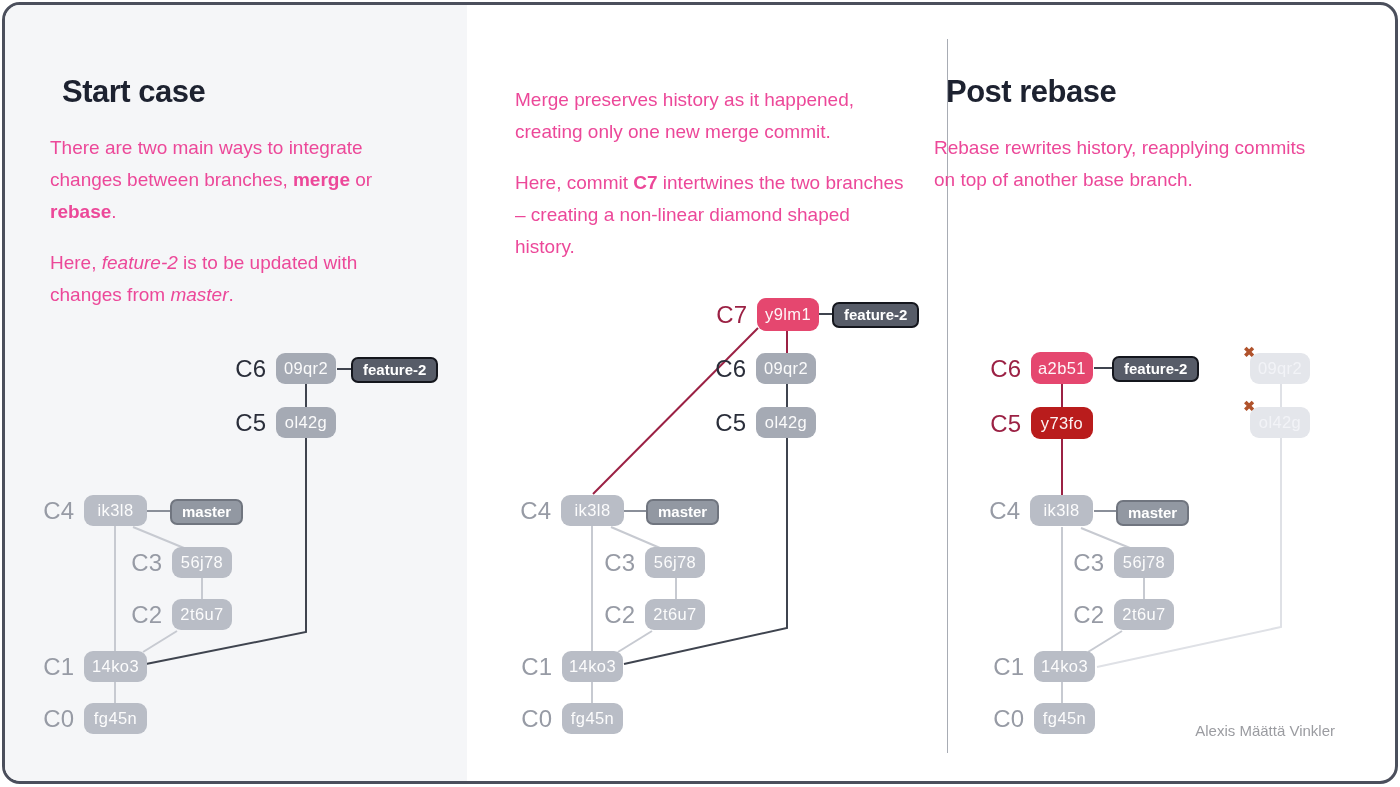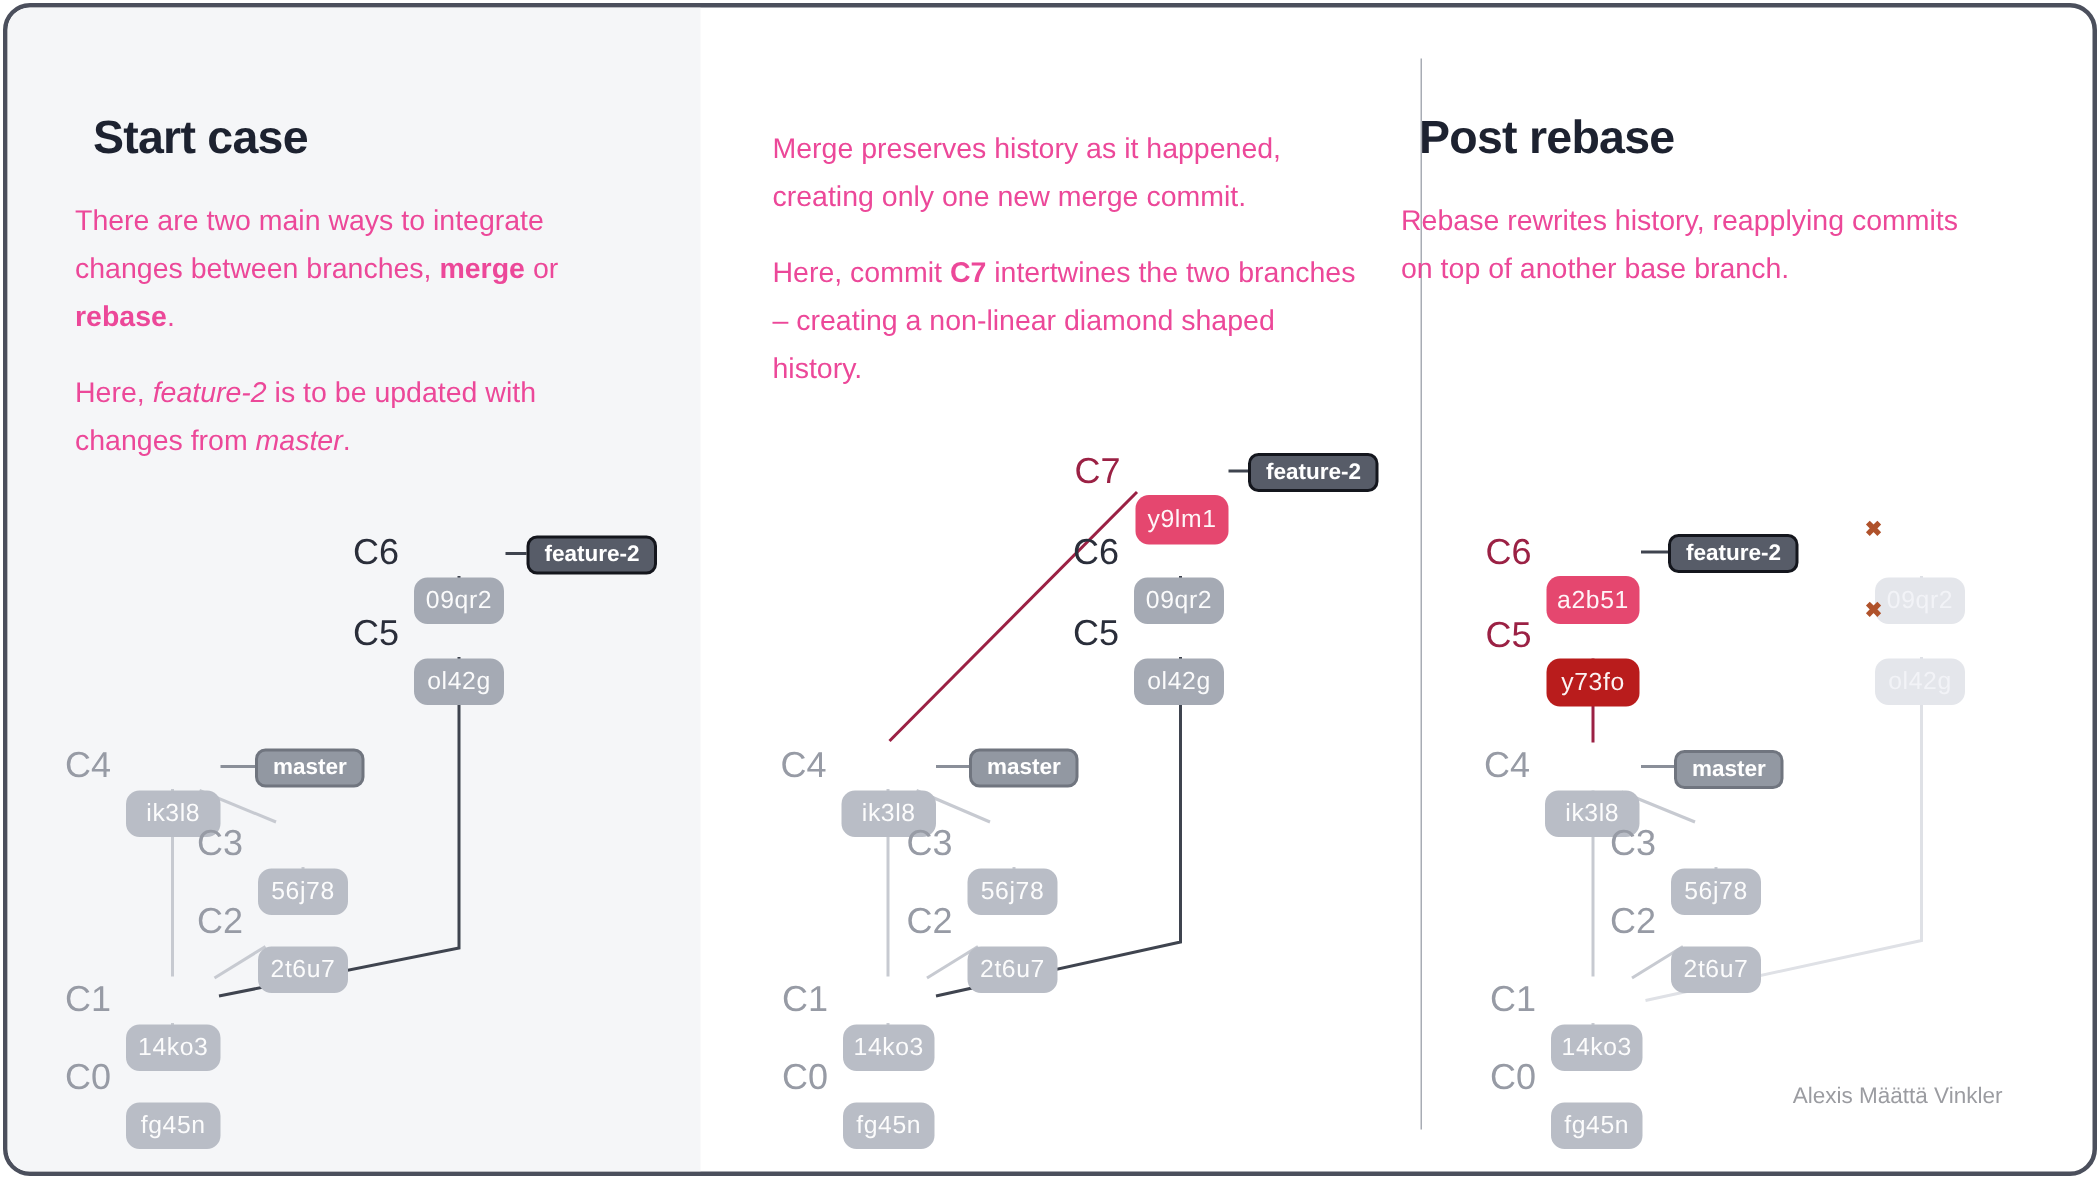--- a/index.html
+++ b/index.html
@@ -20,21 +20,21 @@
   .panel-text .paras{margin-top:22px;}
   .panel-text p{
     margin:0 0 19px 0;font-size:19px;line-height:32px;color:#ec4899;
   }
   .panel-text p .b{font-weight:bold;}
   .panel-text p .i{font-style:italic;}
   #edges-svg{position:absolute;left:0;top:0;z-index:1;pointer-events:none;}
   #nodes-layer{position:absolute;left:0;top:0;width:100%;height:100%;z-index:2;}
   .node{
     position:absolute;border-radius:9px;display:flex;align-items:center;justify-content:center;
-    font-size:16.5px;letter-spacing:0.4px;color:rgba(255,255,255,0.95);margin-top:32px;
+    font-size:16.5px;letter-spacing:0.4px;color:rgba(255,255,255,0.95);
   }
   .node-ghost{color:#f2f3f7;}
   .clabel{
     position:absolute;width:50px;text-align:right;font-size:24px;line-height:31px;
   }
   .badge{
     position:absolute;height:20px;line-height:20px;padding:1px 10px;border-radius:7px;
     border:2px solid;font-size:15px;font-weight:bold;color:#ffffff;white-space:nowrap;
   }
   .xmark{

